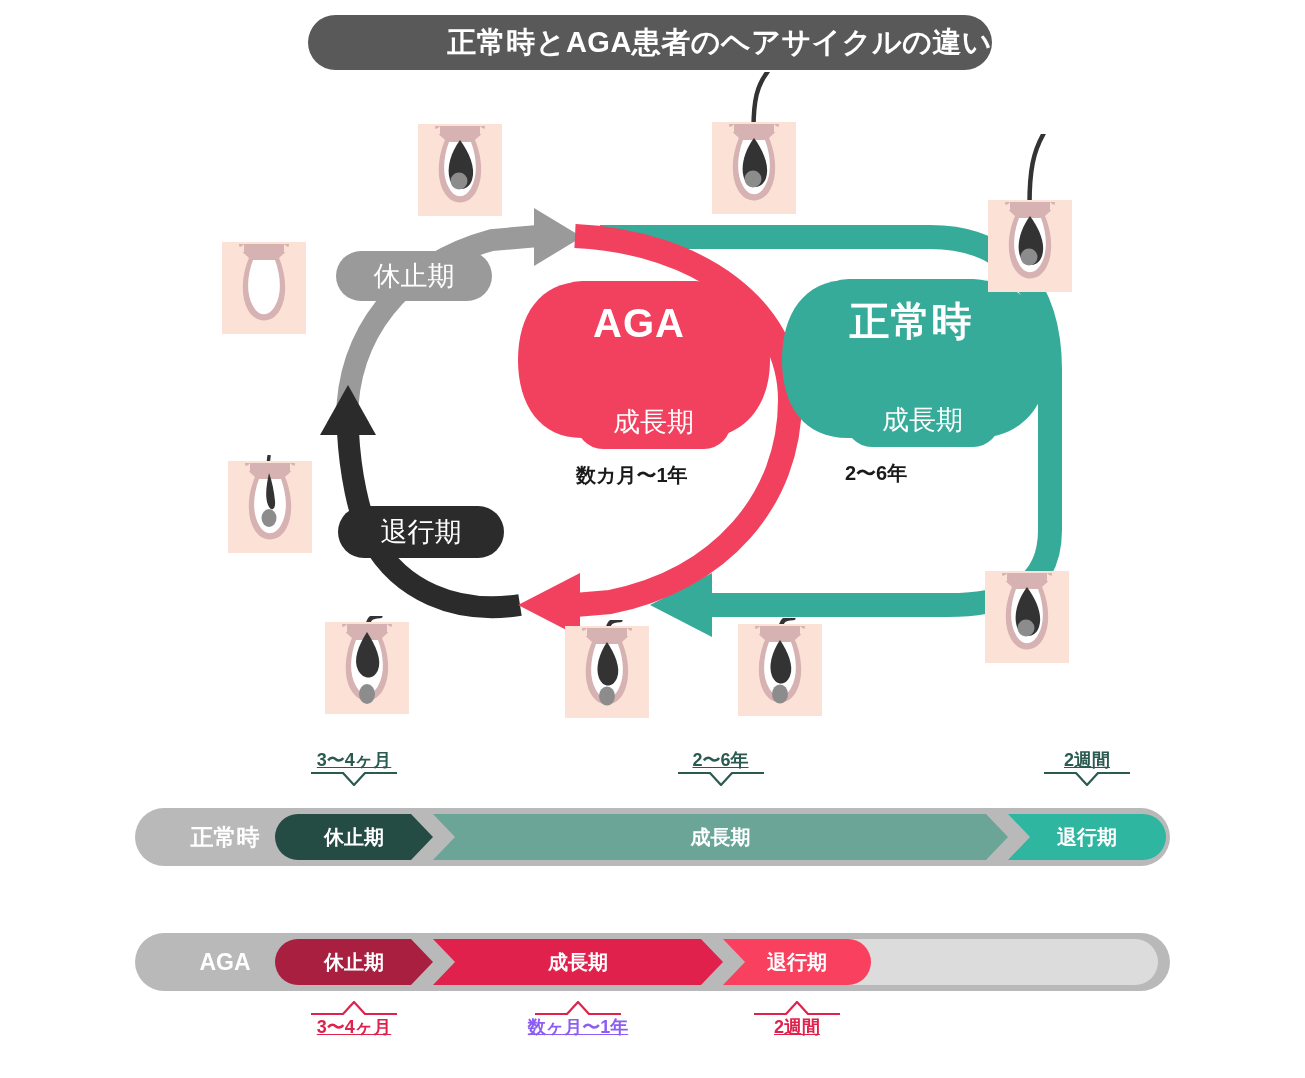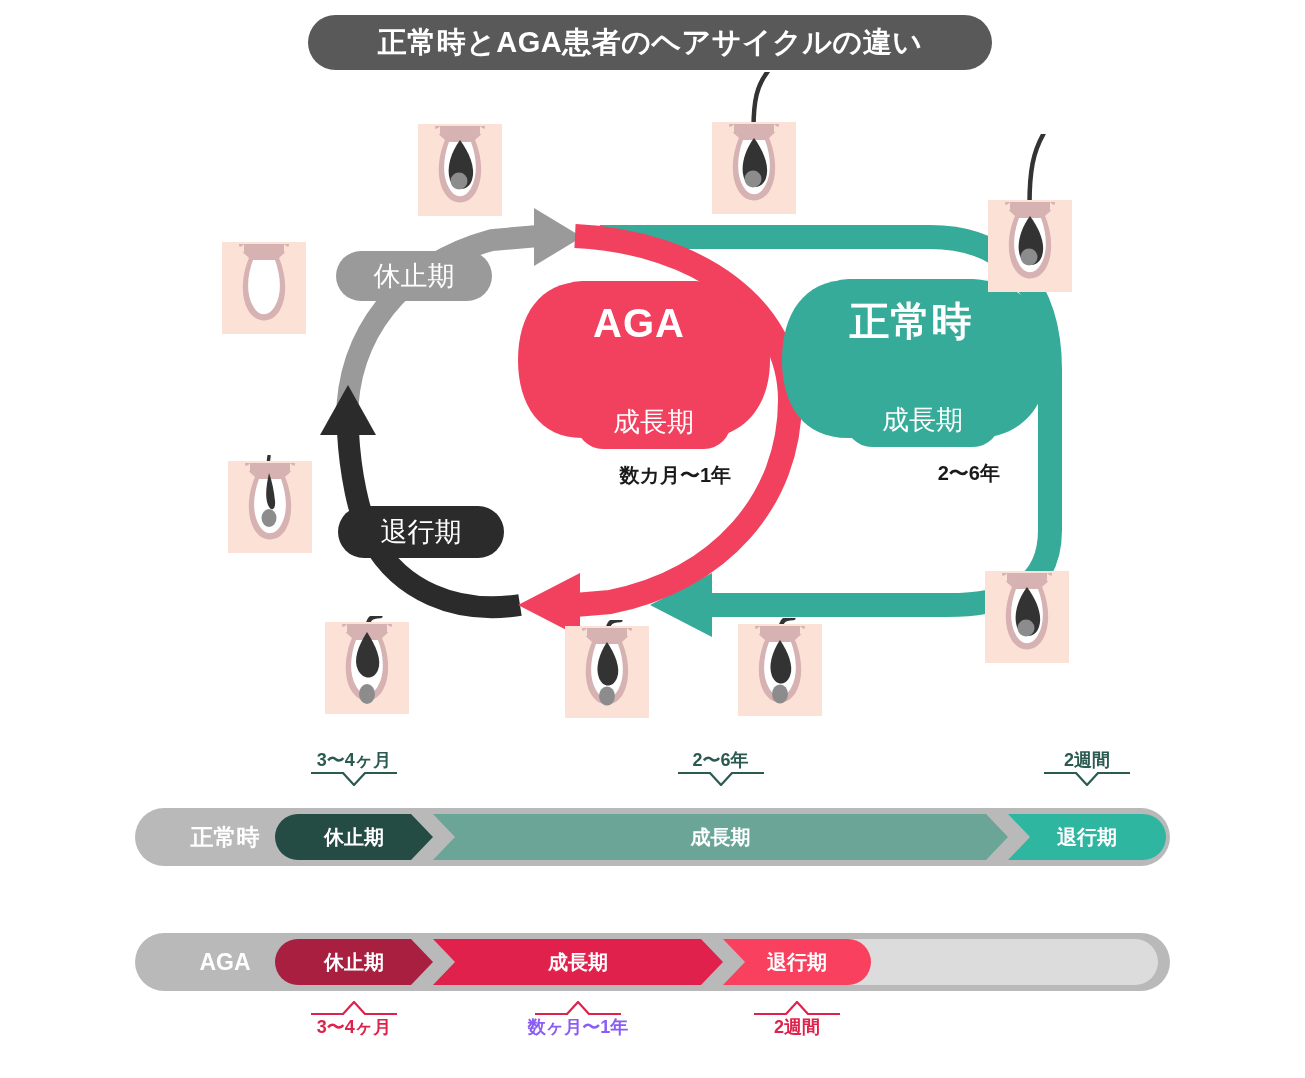--- a/index.html
+++ b/index.html
@@ -8,21 +8,21 @@
     width:1305px;height:1078px;position:relative;overflow:hidden;
     font-family:"Liberation Sans","DejaVu Sans",sans-serif;
     -webkit-font-smoothing:antialiased;
   }
   #stage{position:absolute;left:0;top:0;width:1305px;height:1078px;}
 
   
   .title-pill{
     position:absolute;left:308px;top:15px;width:684px;height:55px;
     background:#595959;border-radius:28px;
-    display:flex;align-items:center;justify-content:center;
+    display:flex;align-items:center;justify-content:flex-end;
   }
   .title-pill span{
     color:#fff;font-size:29px;font-weight:bold;letter-spacing:.5px;
   }
 
   
   #diagram{position:absolute;left:0;top:60px;width:1305px;height:680px;}
 
   
   .dlabel{position:absolute;display:flex;align-items:center;justify-content:center;color:#fff;}
@@ -47,41 +47,41 @@
   .pill-ana-aga{
     left:576px;top:395px;width:155px;height:54px;border-radius:27px;
     background:#f2415f;font-size:27px;
   }
   .pill-ana-normal{
     left:845px;top:393px;width:155px;height:54px;border-radius:27px;
     background:#36ab99;font-size:27px;
   }
   .dur{
     position:absolute;color:#1a1a1a;font-size:20px;font-weight:bold;
-    display:flex;align-items:center;justify-content:flex-end;
+    display:flex;align-items:center;justify-content:flex-start;
   }
   .dur-aga{left:576px;top:462px;width:155px;height:26px;}
   .dur-normal{left:845px;top:460px;width:155px;height:26px;}
 
   
   .foll{position:absolute;}
 
   
   .tl-block{position:absolute;left:0;width:1305px;}
   .tl-outer{
     position:absolute;height:58px;border-radius:29px;background:#b9b9b9;
   }
   .tl-name{
     position:absolute;color:#fff;font-size:23px;font-weight:bold;
     display:flex;align-items:center;justify-content:center;height:58px;
   }
   .seg{position:absolute;height:46px;display:flex;align-items:center;justify-content:center;}
   .seg span{color:#fff;font-size:20px;font-weight:bold;position:relative;z-index:3;}
 
-  .tick{position:absolute;display:flex;flex-direction:column;align-items:center;}
+  .tick{position:absolute;display:flex;flex-direction:column;align-items:center;text-decoration:underline;}
   .tick.below{flex-direction:column;}
   .tick-text{font-size:18px;font-weight:bold;white-space:nowrap;}
   .tick-brk{position:relative;width:86px;height:14px;}
   .tick-brk svg{display:block;}
 </style>
 </head>
 <body>
 
 <div id="stage">
 

